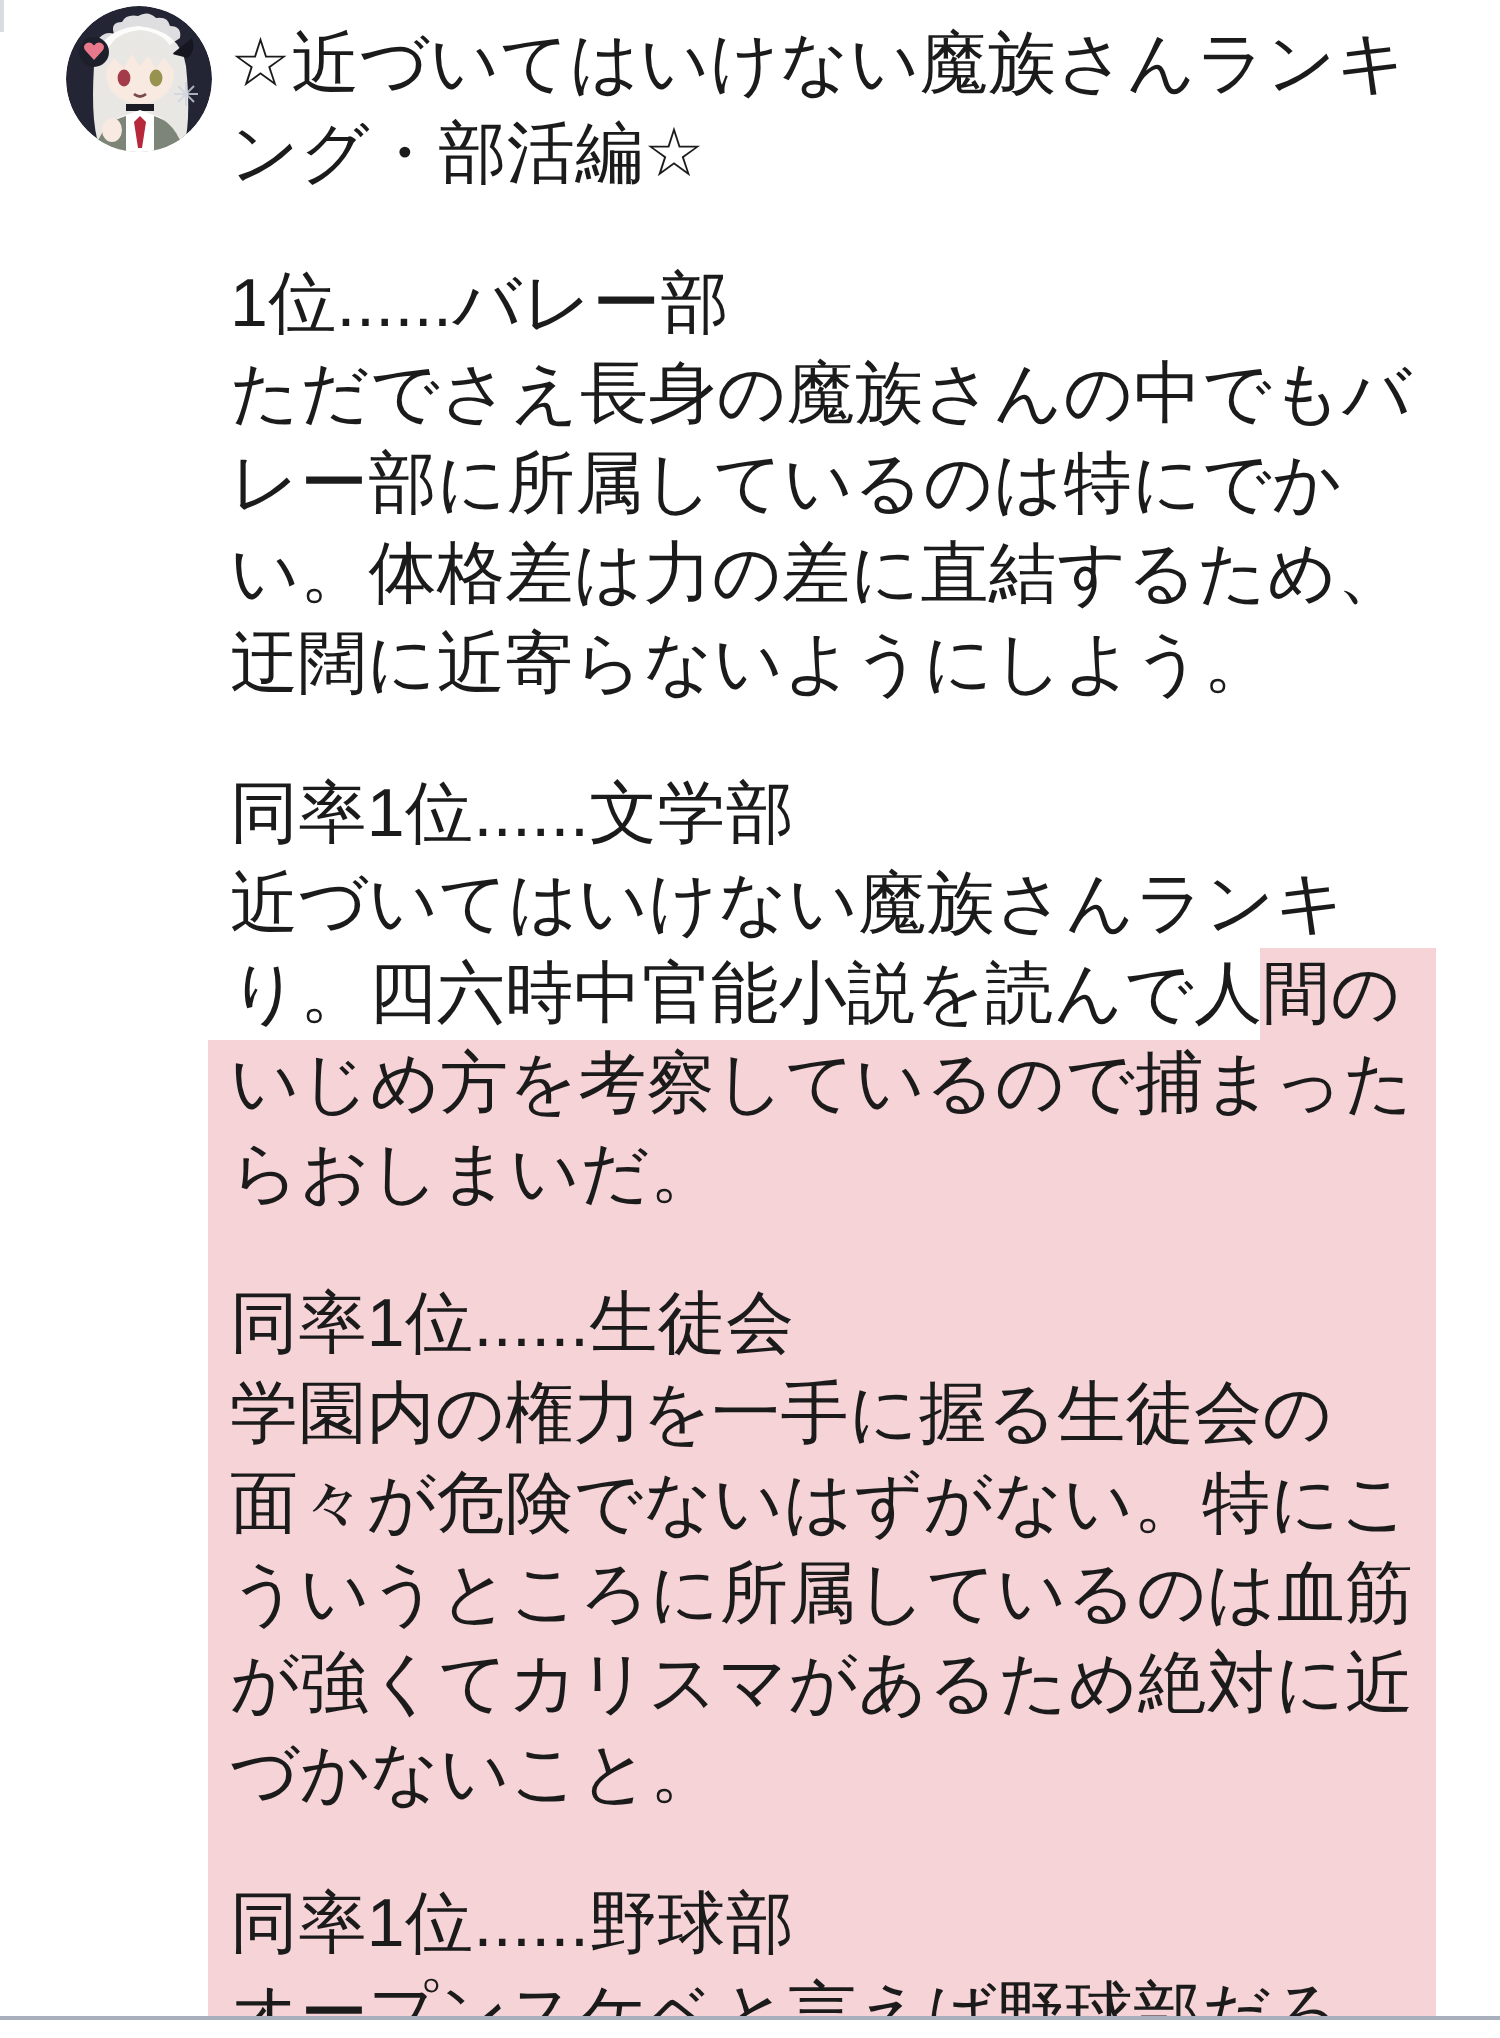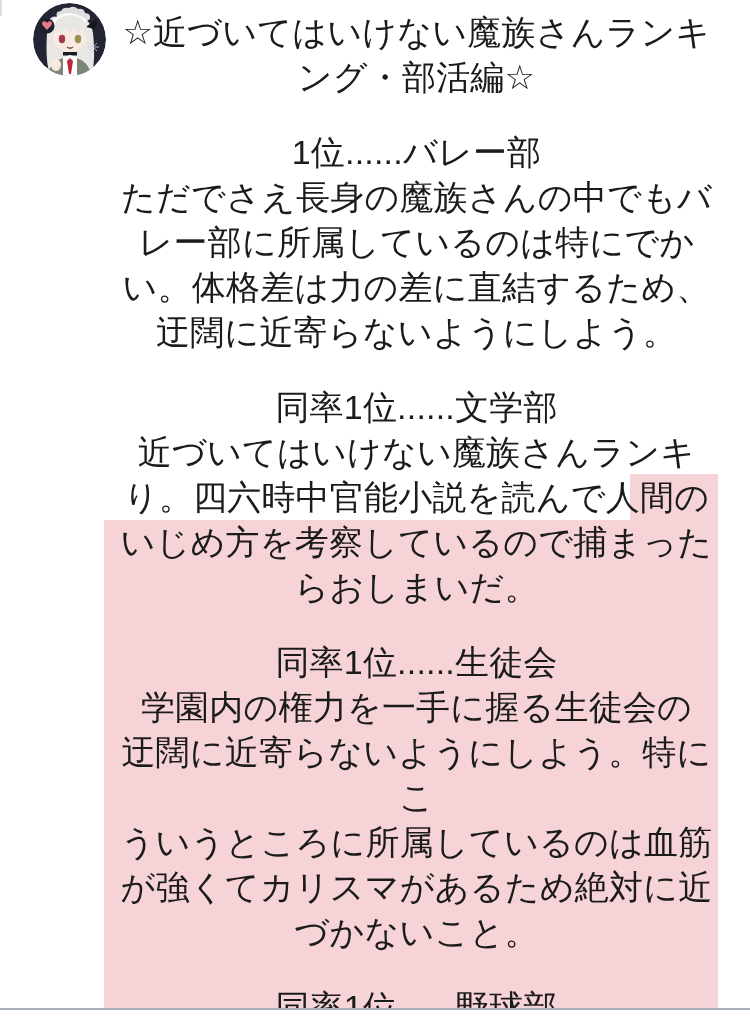--- a/index.html
+++ b/index.html
@@ -24,21 +24,20 @@
     border-radius:50%;overflow:hidden;z-index:2;cursor:pointer;
   }
   .content{
     position:absolute;left:115px;top:10px;width:603px;z-index:1;
     font-size:34px;line-height:45px;color:#1b1b1b;
     letter-spacing:0.2px;
   }
   .content p{
     margin:0 0 30px 0;
     white-space:pre-line;
-    text-align:center;
   }
 </style>
 </head>
 <body>
 
 <div class="viewport">
 
   <div class="edge-line"></div>
 
   <div class="sel-rect" style="left:630px;top:474px;width:88px;height:46px;background:#f5d3d7;"></div>
@@ -92,21 +91,21 @@
 レー部に所属しているのは特にでか
 い。体格差は力の差に直結するため、
 迂闊に近寄らないようにしよう。</p>
     <p>同率1位......文学部
 近づいてはいけない魔族さんランキ
 り。四六時中官能小説を読んで人間の
 いじめ方を考察しているので捕まった
 らおしまいだ。</p>
     <p>同率1位......生徒会
 学園内の権力を一手に握る生徒会の
-迂闊に近寄らないようにしよう。特にこ
+面々が危険でないはずがない。特にこ
 ういうところに所属しているのは血筋
 が強くてカリスマがあるため絶対に近
 づかないこと。</p>
     <p>同率1位......野球部
 オープンスケベと言えば野球部だろ</p>
   </div>
 
 </div>
 
 </body></html>

